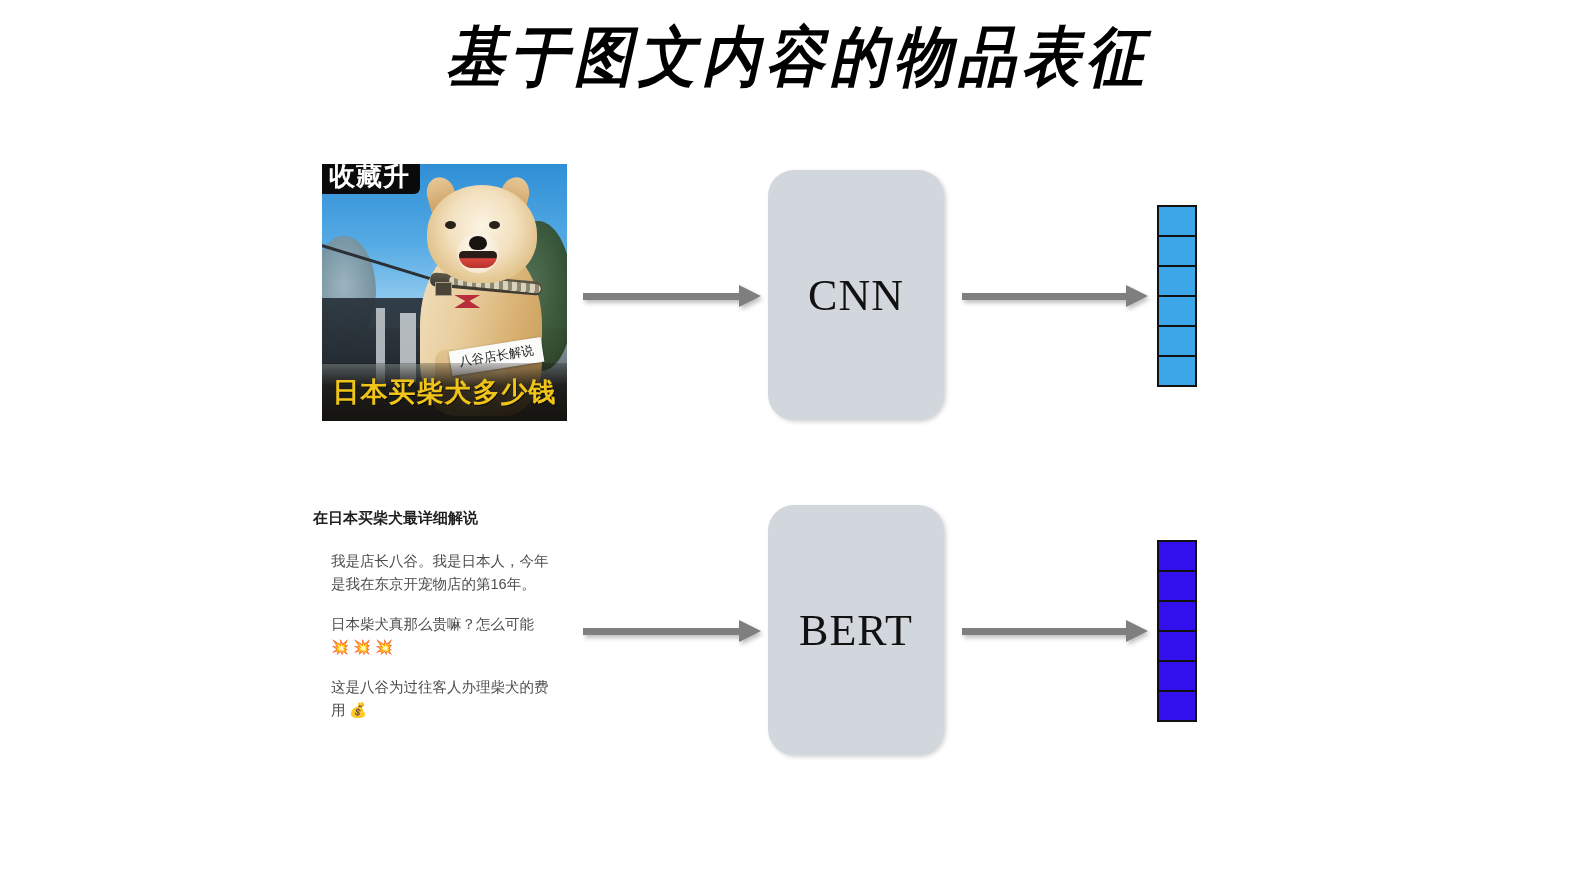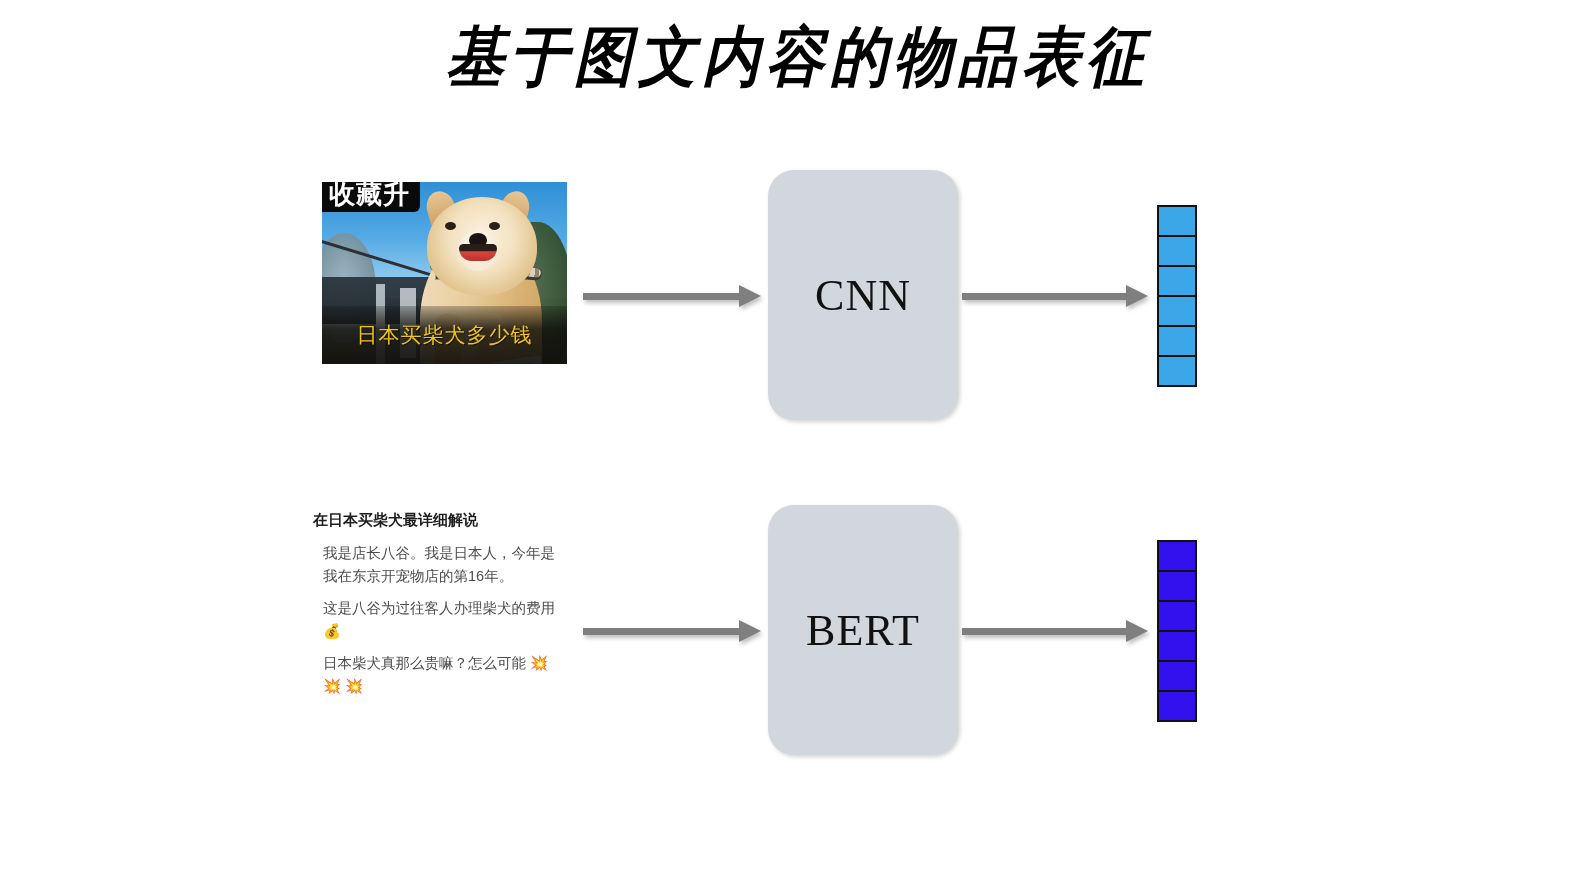--- a/index.html
+++ b/index.html
@@ -29,23 +29,23 @@
     color: #000000;
     transform: scaleY(1.12);
     transform-origin: top center;
     font-style: italic;
   }
 
   
   #cover-image {
     position: absolute;
     left: 322px;
-    top: 182px;
+    top: 164px;
     width: 245px;
-    height: 182px;
+    height: 257px;
     overflow: hidden;
     background: #15803d;
   }
   .sky {
     position: absolute;
     left: 0; top: 0;
     width: 100%; height: 68%;
     background: linear-gradient(#2f8fd6 0%, #54aae4 45%, #8fc9ee 78%, #b9d9ec 100%);
   }
   .ground {
@@ -221,22 +221,22 @@
     left: 0; bottom: 0;
     width: 100%;
     height: 58px;
     background: linear-gradient(rgba(16,14,10,.25), rgba(16,14,10,.82) 40%, rgba(16,14,10,.92));
     display: flex;
     align-items: center;
     justify-content: center;
   }
   .bottom-bar span {
     color: #f0c419;
-    font-weight: 400;
-    font-size: 21px;
+    font-weight: 700;
+    font-size: 27px;
     letter-spacing: 1px;
     text-shadow: 1px 1px 0 rgba(0,0,0,.6);
     white-space: nowrap;
   }
 
   
   #text-block {
     position: absolute;
     left: 313px;
     top: 508px;
@@ -244,27 +244,28 @@
     color: #4d4d4d;
     font-size: 14.5px;
     line-height: 22.6px;
   }
   #text-block .t-title {
     color: #1f1f1f;
     font-weight: 700;
     font-size: 15px;
     line-height: 24px;
     margin-bottom: 1px;
-  }
-  #text-block p { margin: 10px; }
+    font-family: Liberation Mono, monospace;
+  }
+  #text-block p { margin: 18px; }
 
   
   .model-box {
     position: absolute;
-    width: 190px;
+    width: 176px;
     height: 250px;
     background: #d2d7de;
     border-radius: 26px;
     box-shadow: 2px 2px 4px rgba(0,0,0,.18);
     display: flex;
     align-items: center;
     justify-content: center;
   }
   .model-box span {
     font-family: "Liberation Serif", "DejaVu Serif", serif;
@@ -350,22 +351,22 @@
   <div class="top-badge">收藏升</div>
   <div class="sticker">八谷店长解说</div>
   <div class="bottom-bar">
     <span>日本买柴犬多少钱</span>
   </div>
 </div>
 
 <div id="text-block">
   <div class="t-title">在日本买柴犬最详细解说</div>
   <p>我是店长八谷。我是日本人，今年是我在东京开宠物店的第16年。</p>
+  <p>日本柴犬真那么贵嘛？怎么可能 💥 💥 💥</p>
   <p>这是八谷为过往客人办理柴犬的费用 💰</p>
-  <p>日本柴犬真那么贵嘛？怎么可能 💥 💥 💥</p>
 </div>
 
 <div class="arrow" id="arrow-img-cnn">
   <div class="shaft"></div>
   <div class="head"></div>
 </div>
 <div class="arrow" id="arrow-cnn-vec">
   <div class="shaft"></div>
   <div class="head"></div>
 </div>

